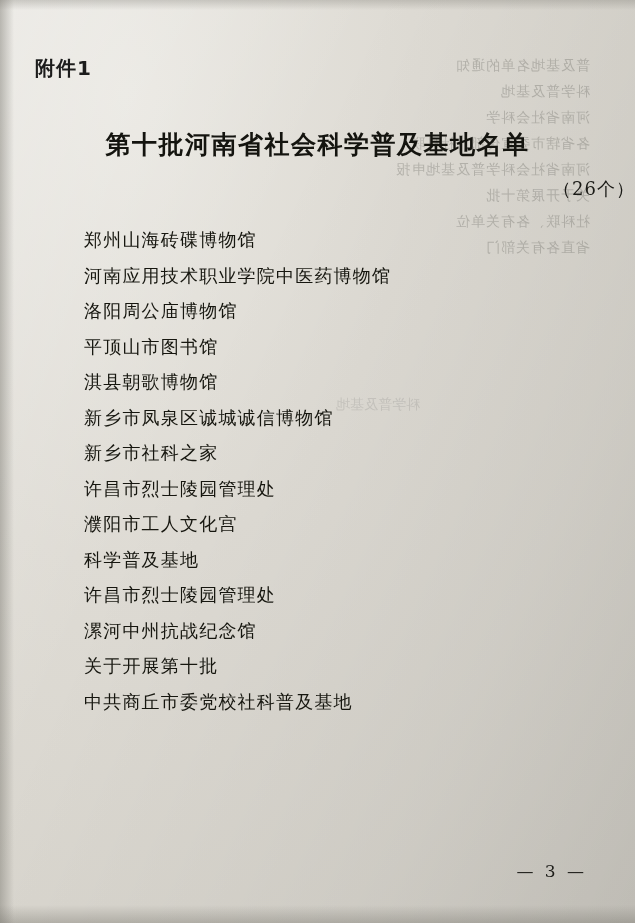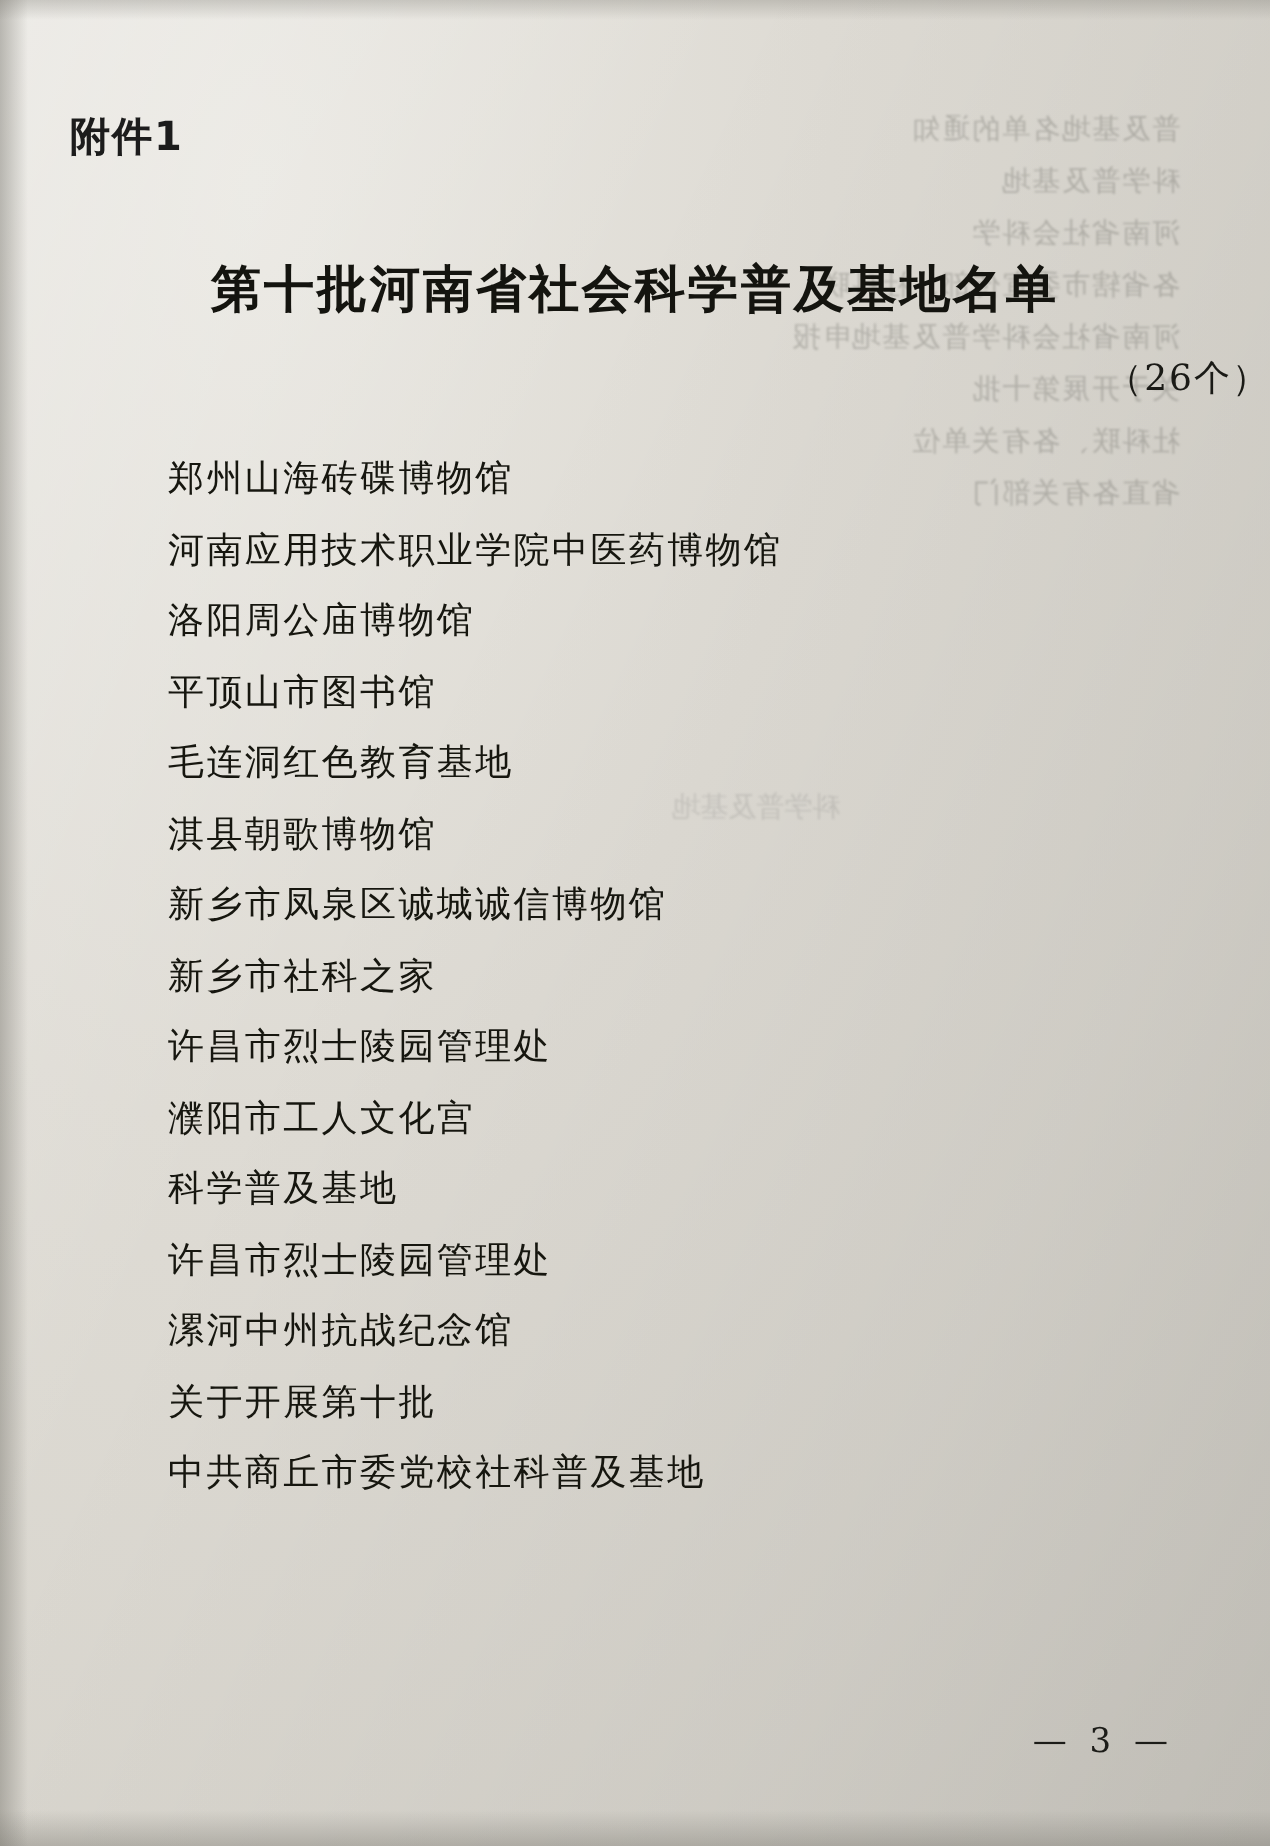--- a/index.html
+++ b/index.html
@@ -167,21 +167,20 @@
 
   <div class="doc-title">第十批河南省社会科学普及基地名单</div>
 
   <div class="doc-subtitle">（26个）</div>
 
   <div class="list">
     <div class="list-item">郑州山海砖碟博物馆</div>
     <div class="list-item">河南应用技术职业学院中医药博物馆</div>
     <div class="list-item">洛阳周公庙博物馆</div>
     <div class="list-item">平顶山市图书馆</div>
-    <div class="list-item">毛连洞红色教育基地</div>
     <div class="list-item">淇县朝歌博物馆</div>
     <div class="list-item">新乡市凤泉区诚城诚信博物馆</div>
     <div class="list-item">新乡市社科之家</div>
     <div class="list-item">许昌市烈士陵园管理处</div>
     <div class="list-item">濮阳市工人文化宫</div>
     <div class="list-item">科学普及基地</div>
     <div class="list-item">许昌市烈士陵园管理处</div>
     <div class="list-item">漯河中州抗战纪念馆</div>
     <div class="list-item">关于开展第十批</div>
     <div class="list-item">中共商丘市委党校社科普及基地</div>

